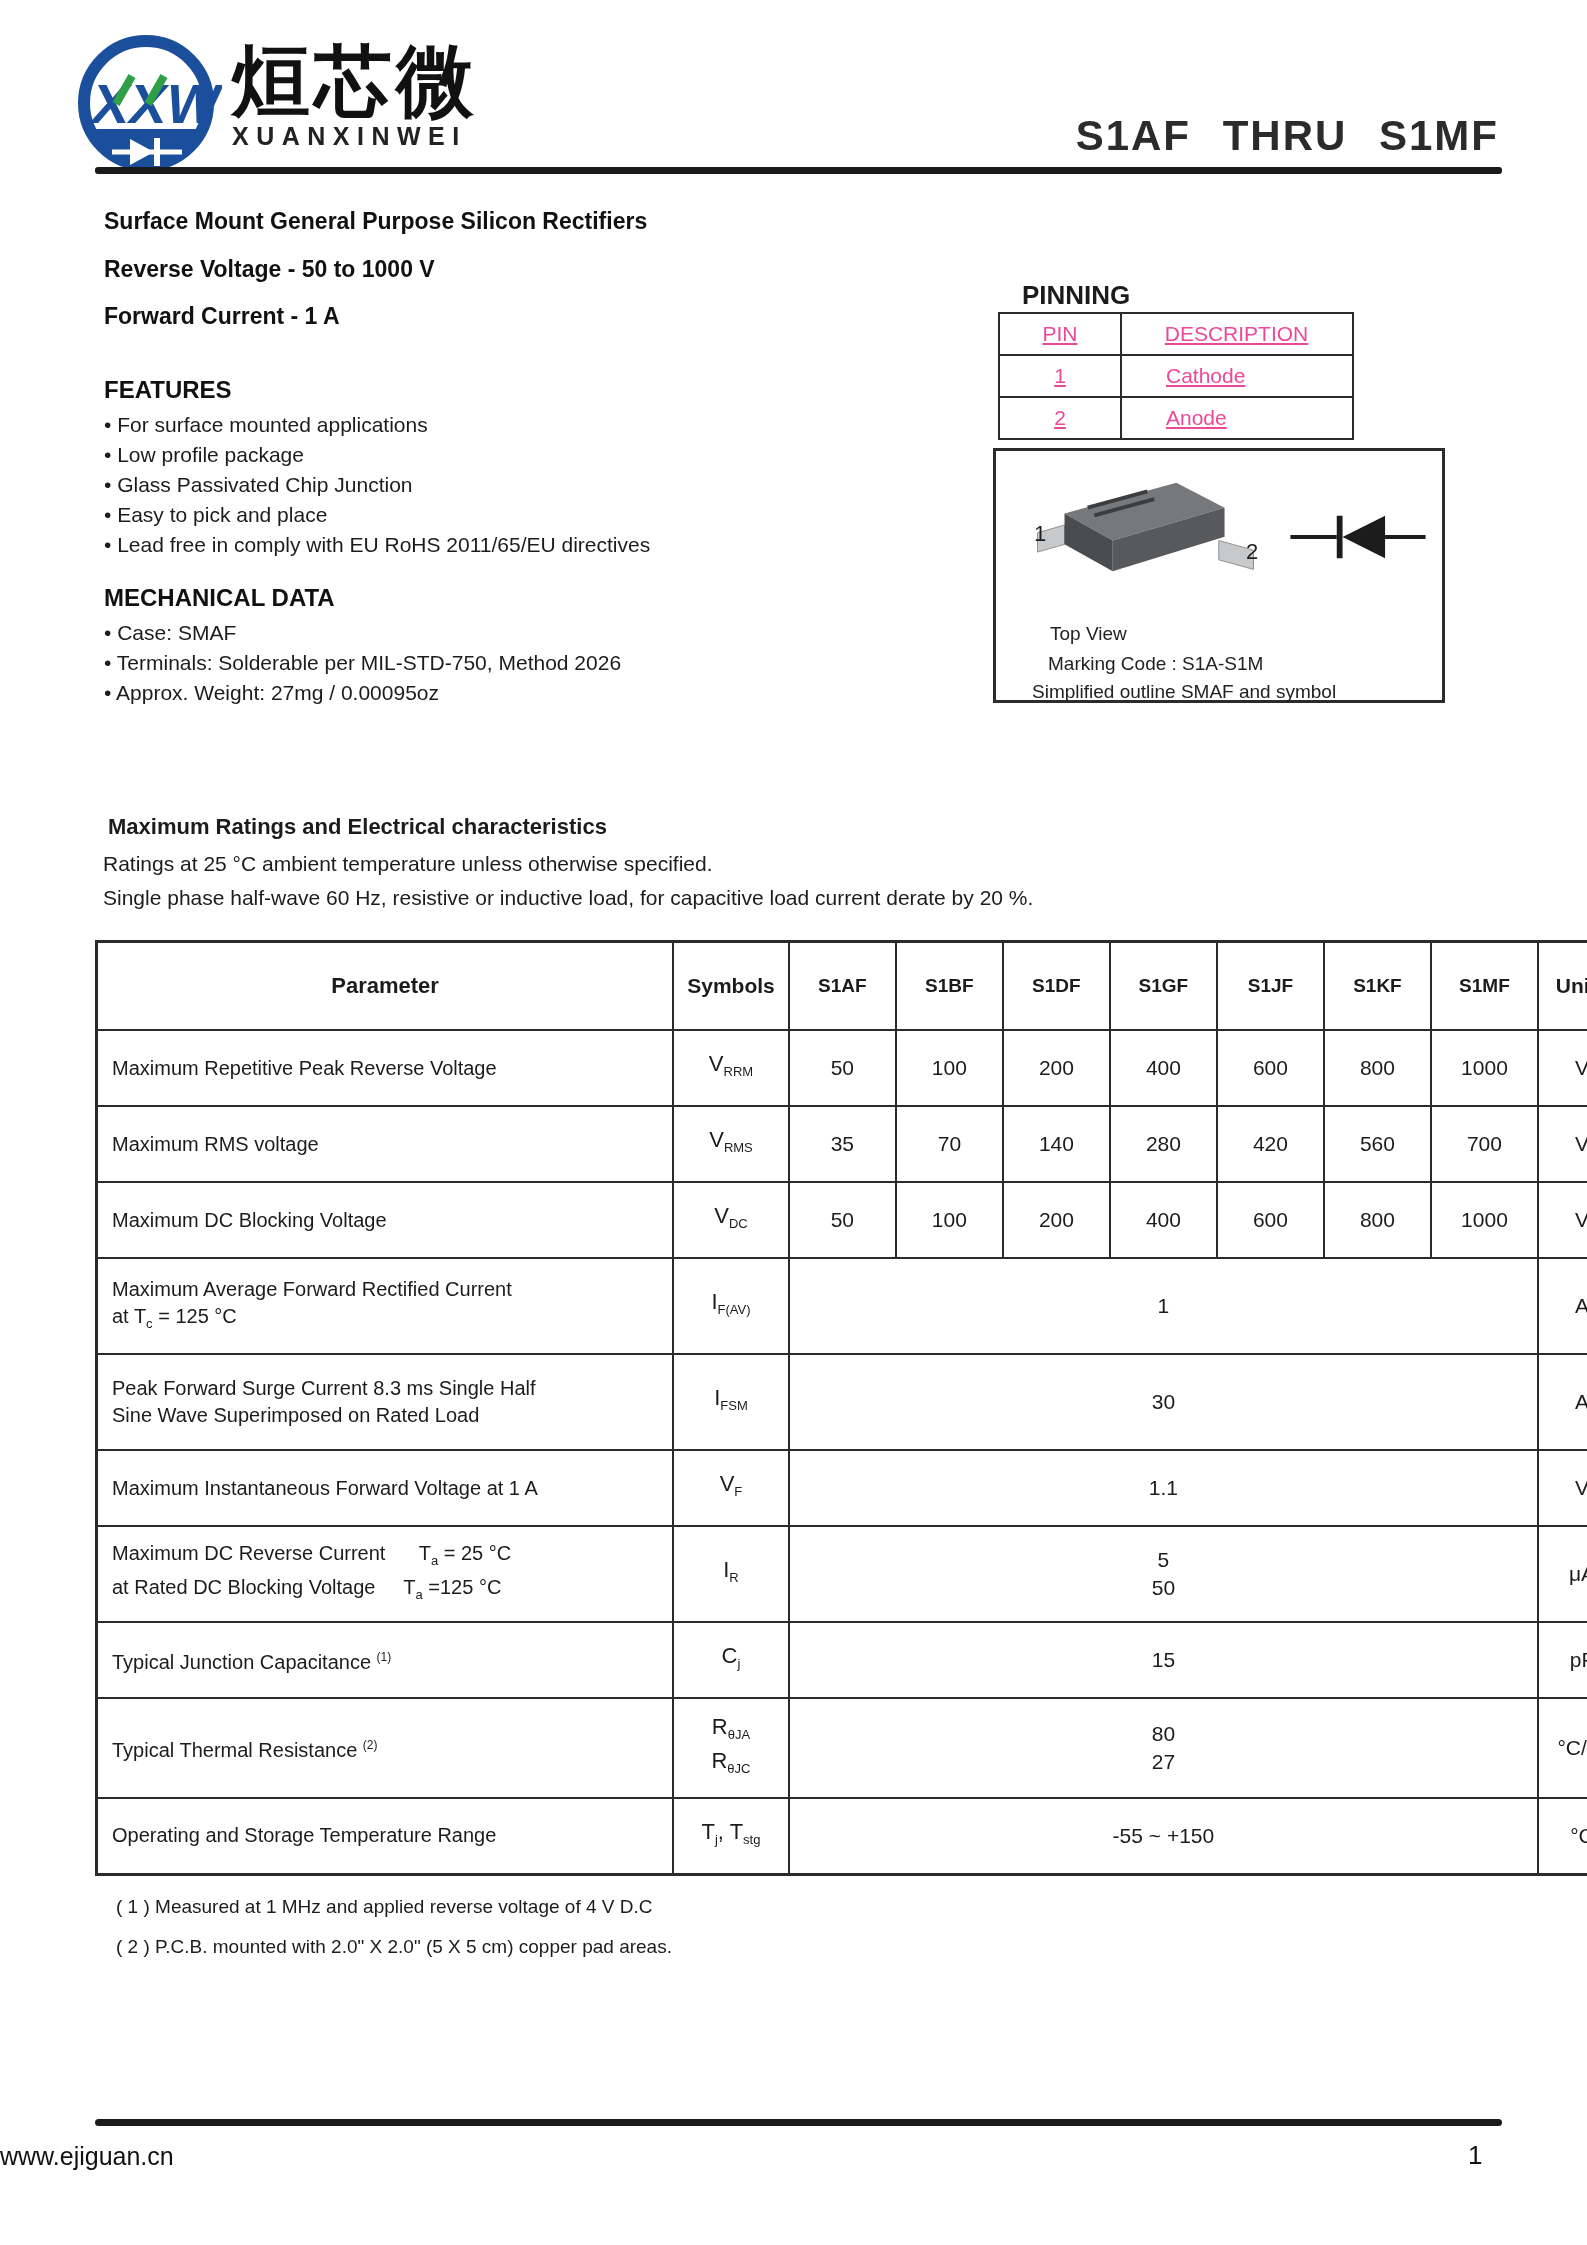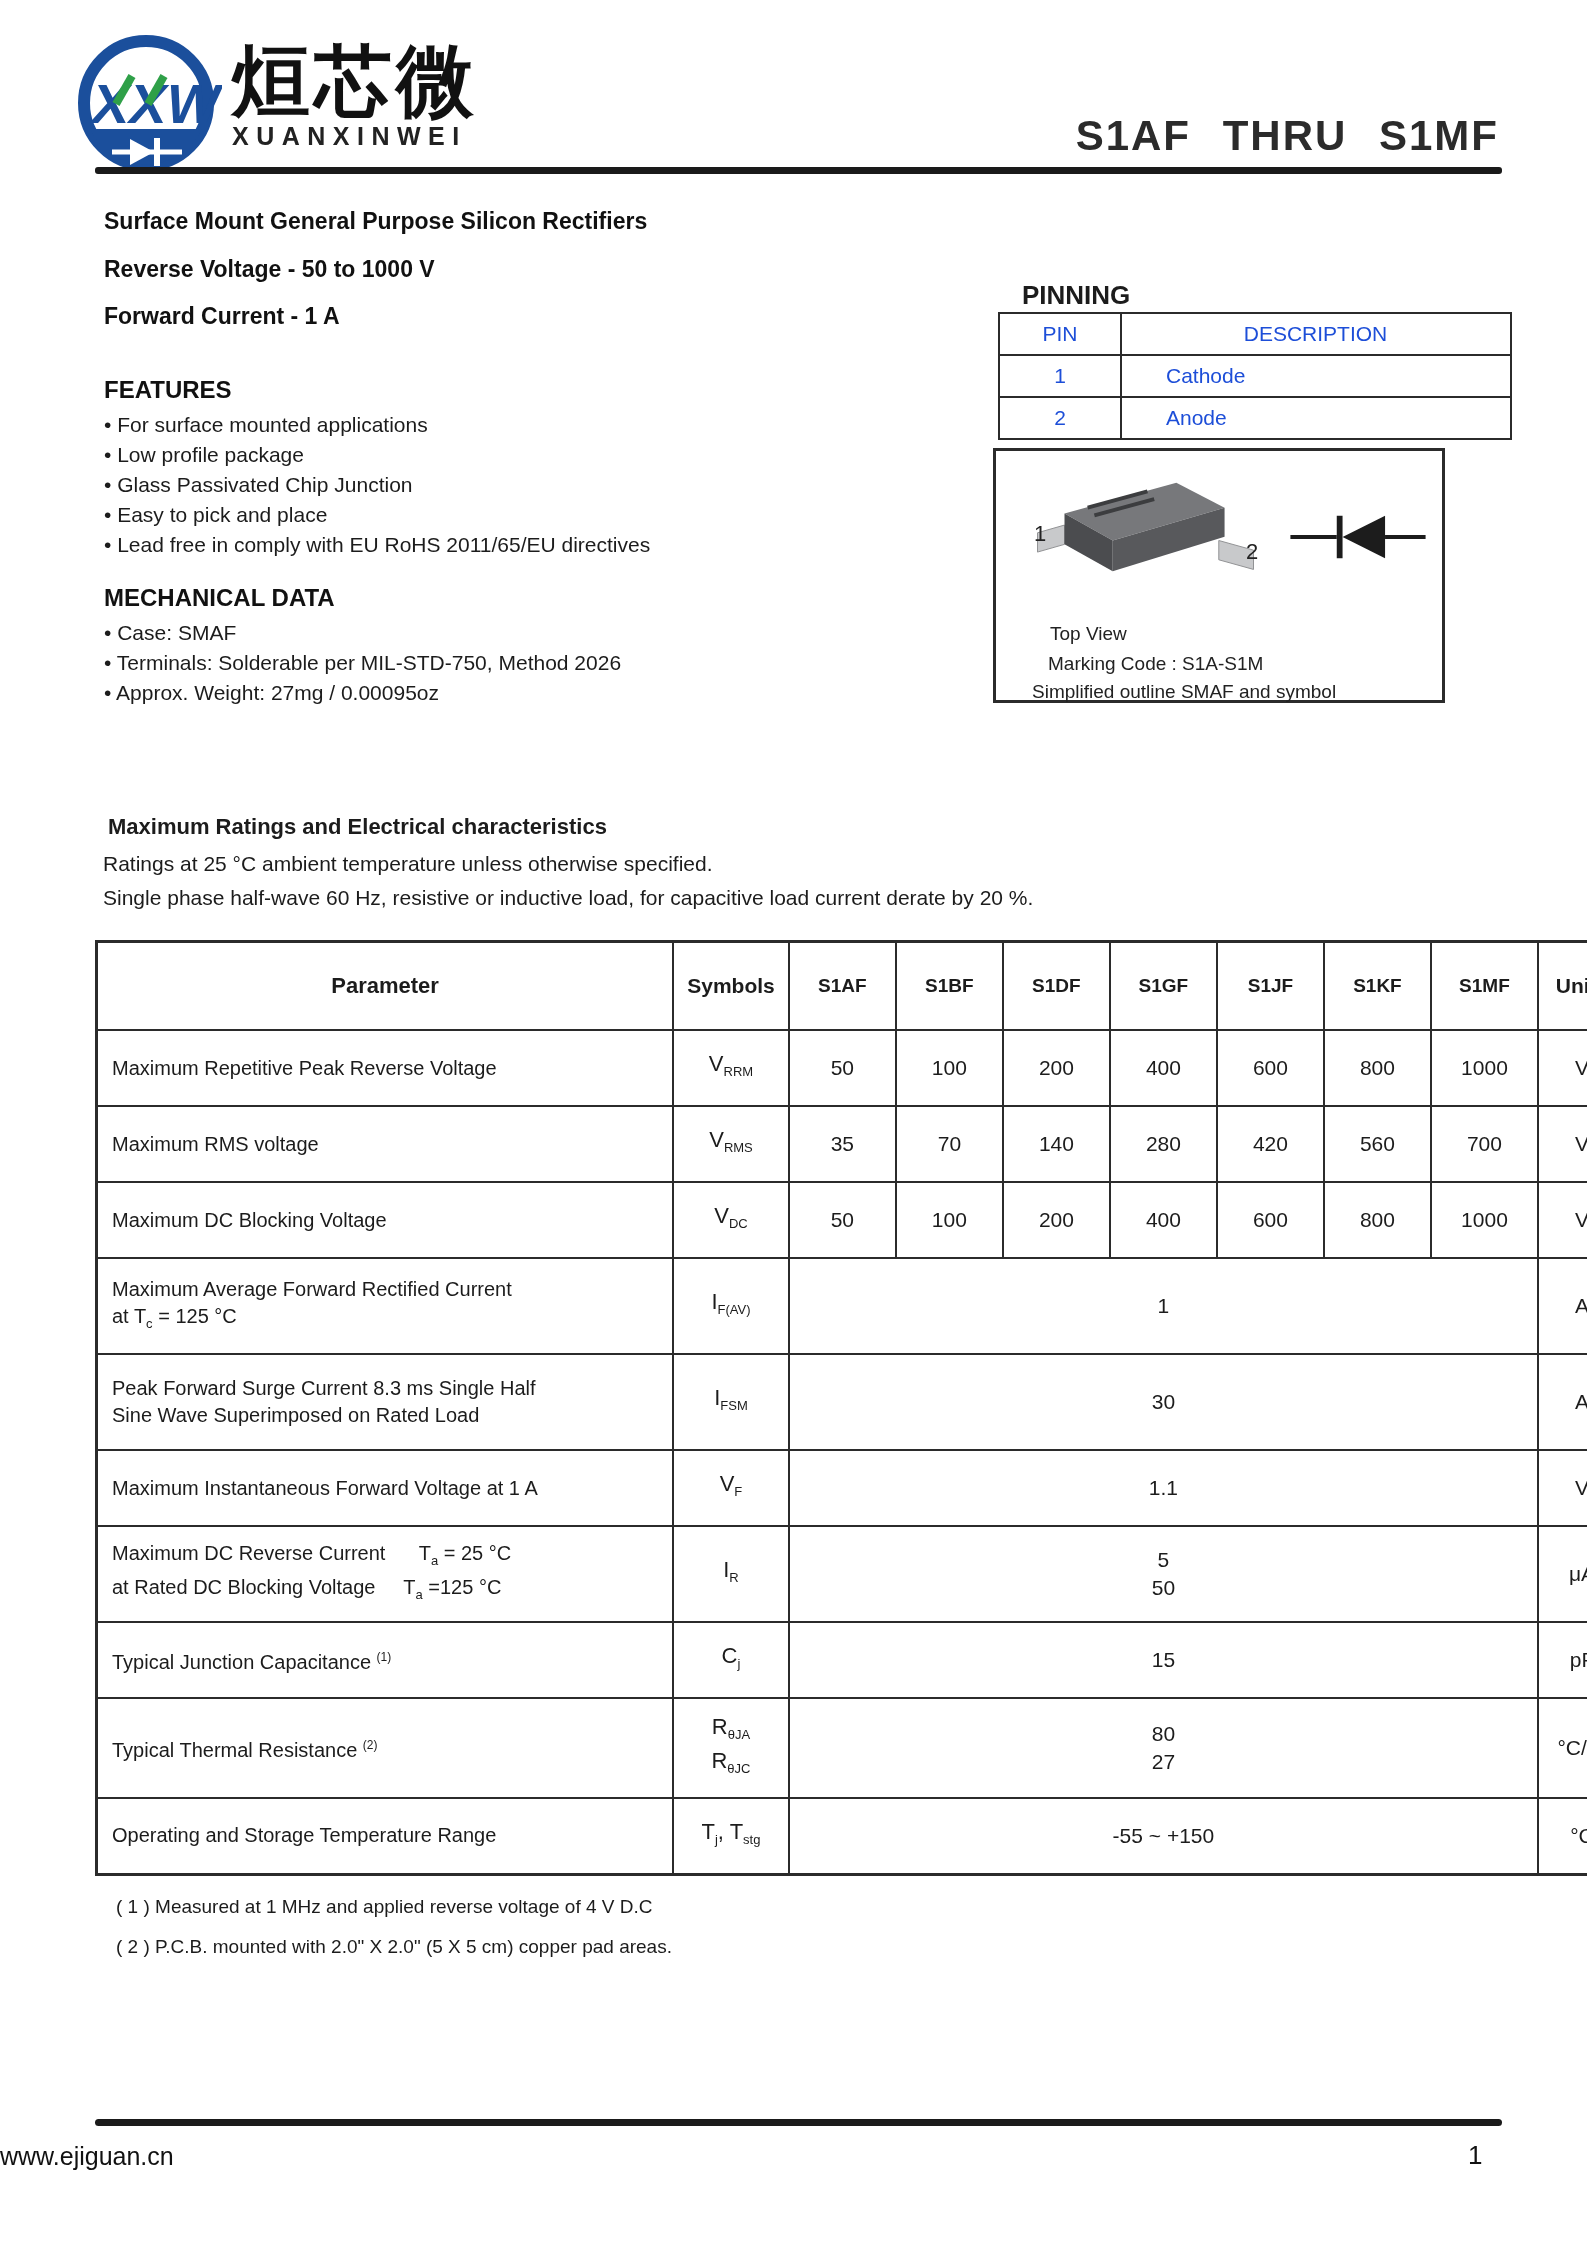--- a/index.html
+++ b/index.html
@@ -19,22 +19,22 @@
   .h-line{position:absolute;left:104px;font-size:23px;font-weight:bold;color:#111;}
   .sec-title{font-size:24px;font-weight:bold;color:#111;}
   .features{position:absolute;left:104px;top:376px;}
   .mech{position:absolute;left:104px;top:584px;}
   ul.plain{list-style:none;margin:6px 0 0 0;padding:0;font-size:21px;color:#1c1c1c;}
   ul.plain li{line-height:30px;}
   ul.plain li::before{content:"• ";}
 
   
   .pinning-title{position:absolute;left:1022px;top:280px;font-size:26px;font-weight:bold;}
-  .pin-table{position:absolute;left:998px;top:312px;border-collapse:collapse;width:514px;
-             font-size:21px;color:#1d4ed8;}
+  .pin-table{position:absolute;left:998px;top:312px;border-collapse:collapse;width:356px;
+             font-size:21px;color:#ec4899;text-decoration:underline;}
   .pin-table, .pin-table th, .pin-table td{border:2px solid #2b2b2b;}
   .pin-table th{height:38px;font-weight:normal;text-align:center;font-size:21px;}
   .pin-table td{height:38px;}
   .pin-table .c-pin{width:118px;text-align:center;}
   .pin-table .c-desc{padding-left:44px;text-align:left;}
 
   
   .pkg-box{position:absolute;left:993px;top:448px;width:452px;height:255px;border:3px solid #2b2b2b;box-sizing:border-box;}
   .pkg-pin{position:absolute;font-size:22px;color:#222;}
   .pkg-text{position:absolute;font-size:19px;color:#222;}

